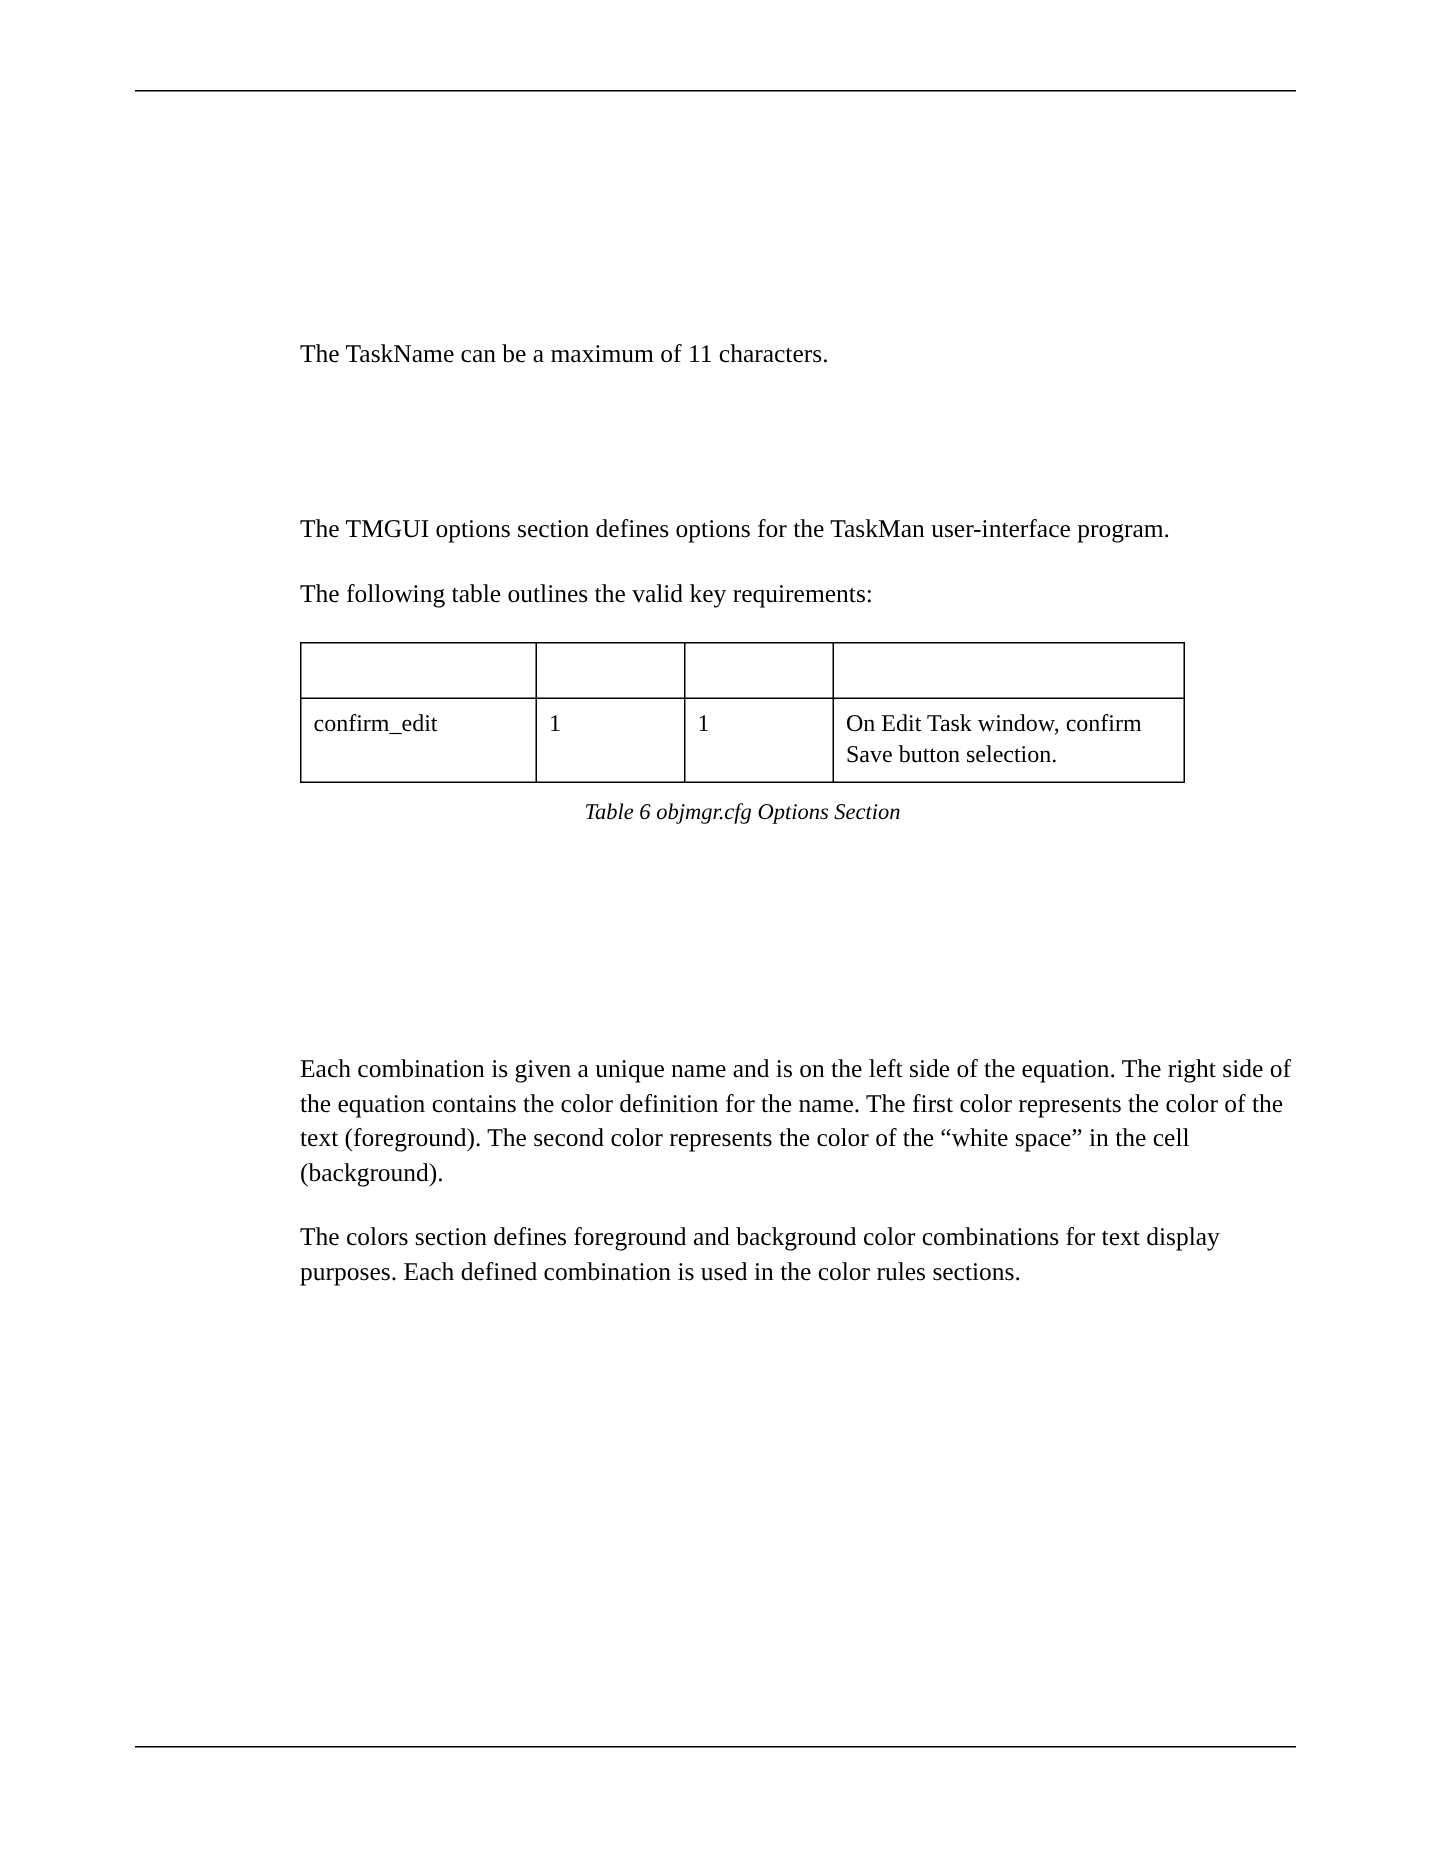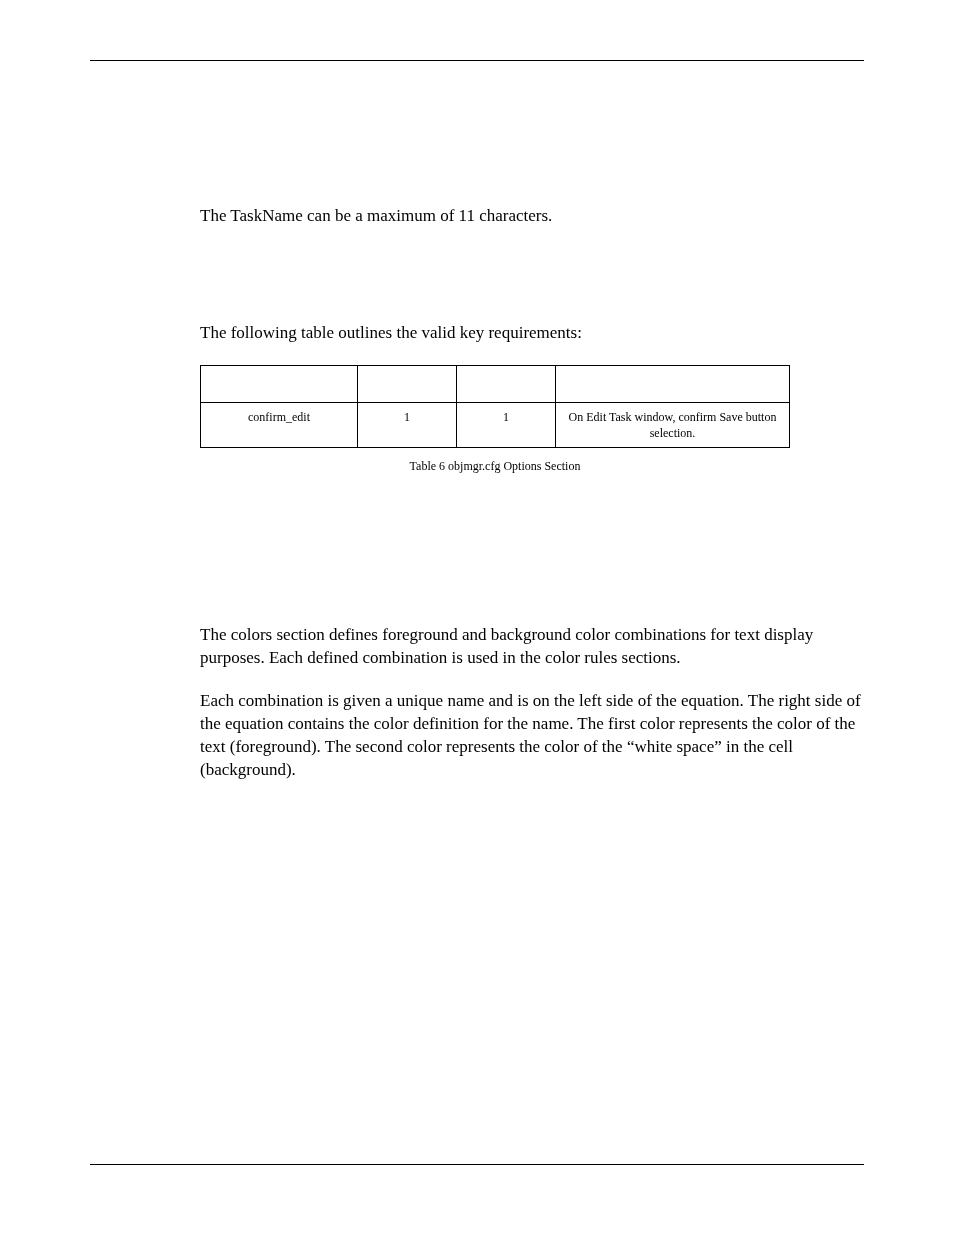--- a/index.html
+++ b/index.html
@@ -6,21 +6,21 @@
     margin: 0;
     padding: 0;
     background: #ffffff;
     font-family: "Times New Roman", Georgia, serif;
     color: #000;
     width: 954px;
     height: 1235px;
     position: relative;
   }
   .page {
-    padding: 35px 90px 0 90px;
+    padding: 55px 90px 0 90px;
     box-sizing: border-box;
     height: 100%;
     position: relative;
   }
   .top-rule, .bottom-rule {
     border-top: 1px solid #000;
     position: absolute;
     left: 90px;
     right: 90px;
   }
@@ -40,53 +40,55 @@
   .gap-xl { height: 150px; }
   table.options {
     border-collapse: collapse;
     width: 590px;
     margin-top: 8px;
   }
   table.options td, table.options th {
     border: 1px solid #000;
     padding: 6px 8px;
     vertical-align: top;
-    font-size: 12px;
-    text-align: center;
+    font-size: 16px;
+    text-align: left;
     font-weight: normal;
   }
   table.options thead th {
     height: 24px;
   }
   .col-key { width: 140px; }
   .col-req { width: 82px; }
   .col-def { width: 82px; }
   .col-desc { }
   .caption {
     text-align: center;
-    font-size: 12px;
+    font-style: italic;
+    font-size: 15px;
     margin-top: 10px;
     width: 590px;
   }
 </style>
 </head>
 <body>
 
 <div class="page">
   <div class="top-rule"></div>
 
   <div class="content">
     <p class="para">The TaskName can be a maximum of 11 characters.</p>
 
     <div class="gap-lg"></div>
 
 
     <div class="gap-md"></div>
 
 
+    <p class="para">The TMGUI options section defines options for the TaskMan user-interface program.</p>
 
     <p class="para">The following table outlines the valid key requirements:</p>
 
     <table class="options">
       <thead>
         <tr>
           <th class="col-key"></th>
           <th class="col-req"></th>
           <th class="col-def"></th>
           <th class="col-desc"></th>
@@ -98,19 +100,19 @@
           <td>1</td>
           <td>1</td>
           <td>On Edit Task window, confirm Save button selection.</td>
         </tr>
       </tbody>
     </table>
     <div class="caption">Table 6 objmgr.cfg Options Section</div>
 
     <div class="gap-xl"></div>
 
+    <p class="para">Each combination is given a unique name and is on the left side of the equation. The right side of the equation contains the color definition for the name. The first color represents the color of the text (foreground). The second color represents the color of the “white space” in the cell (background).</p>
+
     <p class="para">The colors section defines foreground and background color combinations for text display purposes. Each defined combination is used in the color rules sections.</p>
-
-    <p class="para">Each combination is given a unique name and is on the left side of the equation. The right side of the equation contains the color definition for the name. The first color represents the color of the text (foreground). The second color represents the color of the “white space” in the cell (background).</p>
   </div>
 
   <div class="bottom-rule"></div>
 </div>
 
 </body></html>

